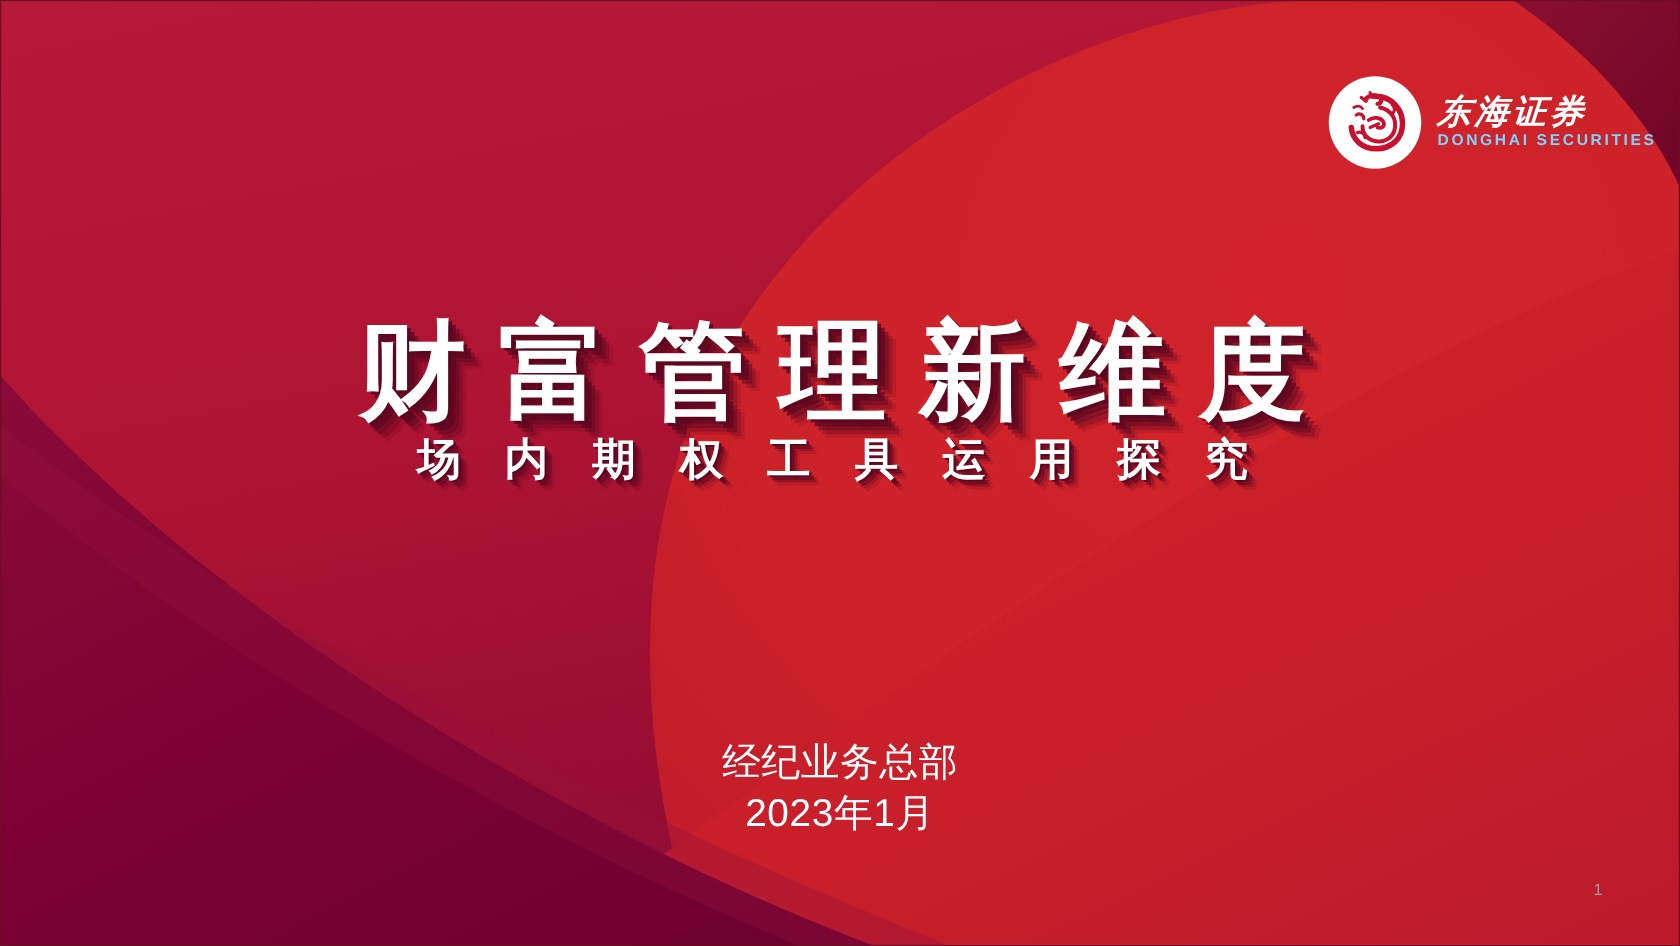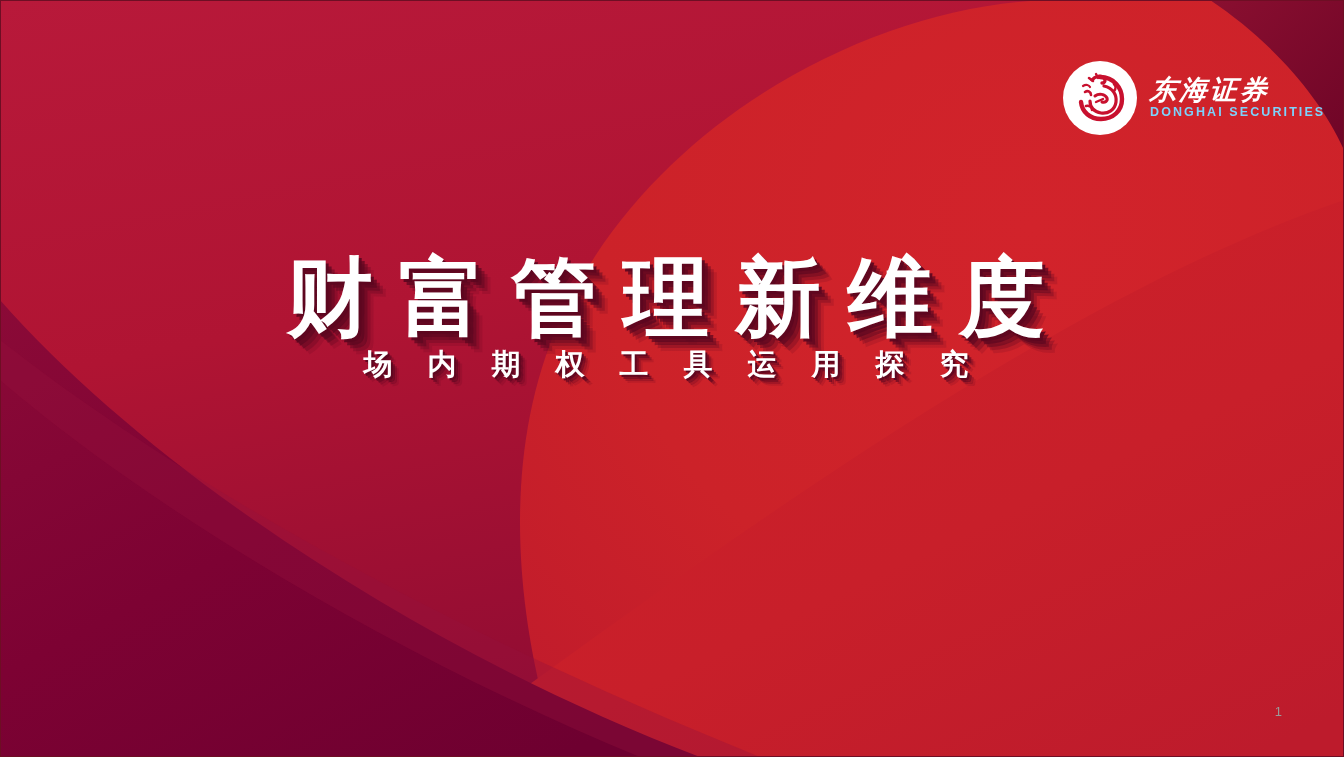--- a/index.html
+++ b/index.html
@@ -108,21 +108,21 @@
     white-space: nowrap;
     text-shadow:
        3px 3px 0 rgba(92,7,32,.92),
        6px 6px 0 rgba(92,7,32,.72),
        9px 9px 0 rgba(92,7,32,.50),
       12px 12px 0 rgba(92,7,32,.30),
       15px 15px 0 rgba(92,7,32,.16);
   }
   .title-sub {
     color: #ffffff;
-    font-size: 29px;
+    font-size: 35px;
     line-height: 1.1;
     font-weight: 700;
     letter-spacing: 35px;
     text-indent: 35px;
     white-space: nowrap;
     margin-top: 6px;
     text-shadow:
       2px 2px 0 rgba(92,7,32,.92),
       4px 4px 0 rgba(92,7,32,.62),
       6px 6px 0 rgba(92,7,32,.34),
@@ -244,17 +244,21 @@
       <div class="logo-cn">东海证券</div>
       <div class="logo-en">DONGHAI SECURITIES</div>
     </div>
   </div>
 
   <div class="title-block">
     <div class="title-main">财富管理新维度</div>
     <div class="title-sub">场内期权工具运用探究</div>
   </div>
 
+  <div class="meta-block">
+    <div class="meta-line">经纪业务总部</div>
+    <div class="meta-line">2023年1月</div>
+  </div>
 
   <div class="page-number">1</div>
 
   <div class="slide-frame"></div>
 </div>
 
 </body></html>

